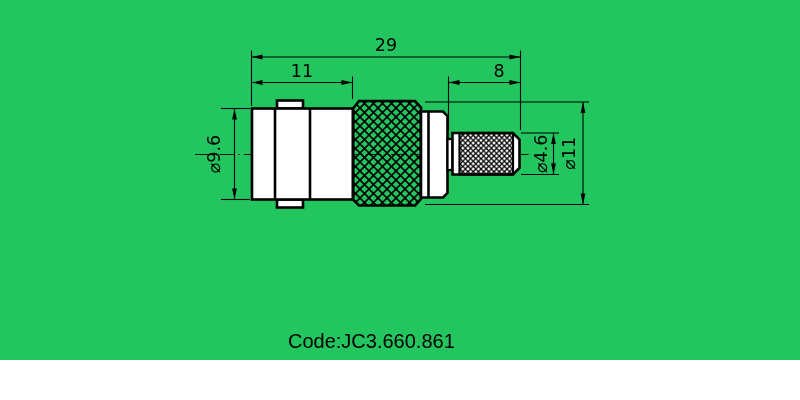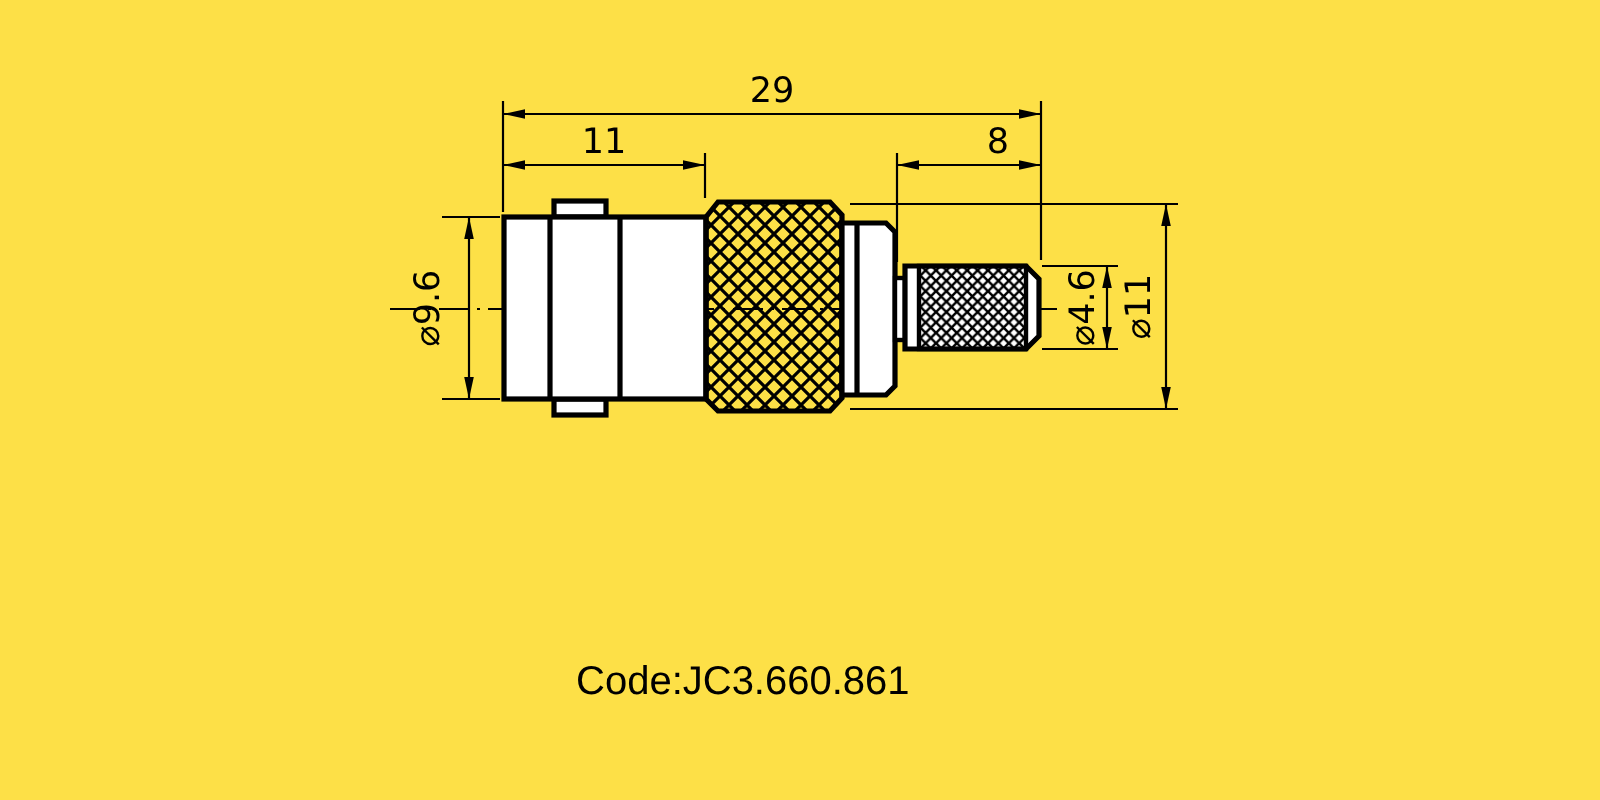--- a/index.html
+++ b/index.html
@@ -3,22 +3,22 @@
 <meta charset="utf-8">
 <style>
   html, body {
     margin: 0;
     padding: 0;
     background: #ffffff;
   }
   .canvas {
     position: relative;
     width: 800px;
-    height: 400px;
-    background: #fde047;
+    height: 360px;
+    background: #22c55e;
     overflow: hidden;
     font-family: "Liberation Sans", sans-serif;
   }
   svg text {
     font-family: "DejaVu Sans", "Liberation Sans", sans-serif;
     font-size: 17.5px;
     fill: #000000;
   }
   .spec {
     position: absolute;

